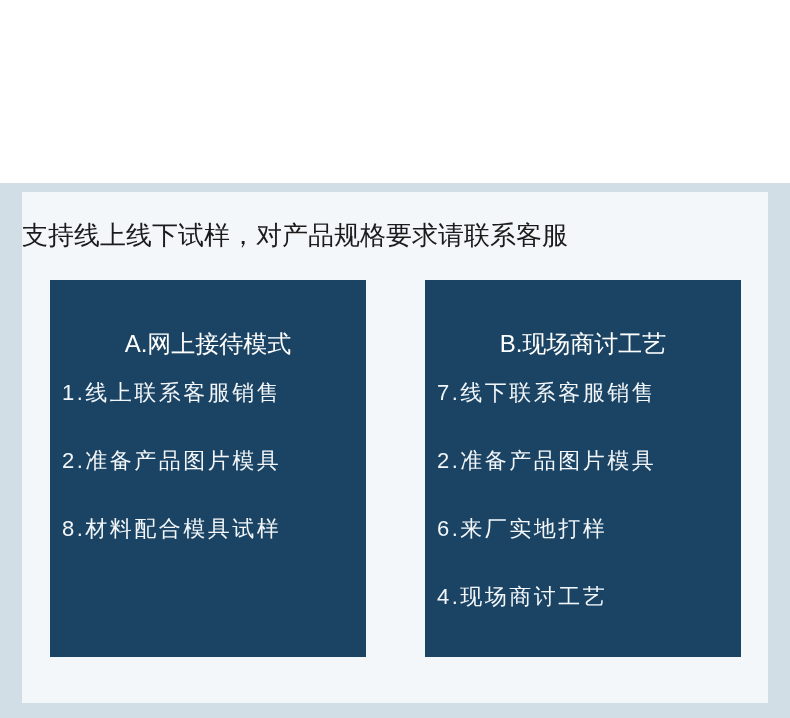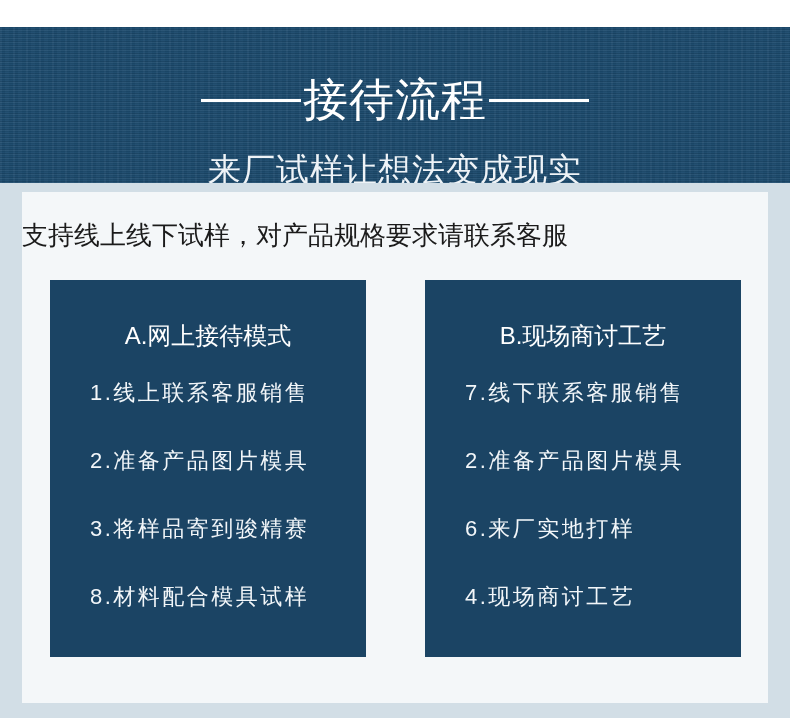--- a/index.html
+++ b/index.html
@@ -135,21 +135,21 @@
     background: #1b4464;
     box-sizing: border-box;
     padding: 0;
   }
   .card-a { left: 50px; }
   .card-b { left: 425px; }
 
   .card-title {
     position: absolute;
     left: 0;
-    top: 40px;
+    top: 48px;
     width: 100%;
     text-align: center;
     color: #ffffff;
     font-size: 24px;
     line-height: 32px;
     font-weight: 400;
     white-space: nowrap;
   }
 
   .card-list {
@@ -160,50 +160,41 @@
     margin: 0;
     padding: 0;
     list-style: none;
   }
   .card-item {
     color: #f2f6f9;
     font-size: 22px;
     line-height: 30px;
     letter-spacing: 2.5px;
     height: 68px;
-    padding-left: 40px;
+    padding-left: 12px;
     white-space: nowrap;
   }
 </style>
 </head>
 <body>
 
 <div class="page">
 
-  <div class="banner">
-    <div class="banner-title-row">
-      <span class="title-rule"></span>
-      <span class="banner-title">接待流程</span>
-      <span class="title-rule"></span>
-    </div>
-    <div class="banner-subtitle">来厂试样让想法变成现实</div>
-  </div>
 
   <div class="frame"></div>
 
   <div class="panel"></div>
 
   <div class="panel-lead">支持线上线下试样，对产品规格要求请联系客服</div>
 
   <div class="card card-a">
     <div class="card-title">A.网上接待模式</div>
     <ul class="card-list">
       <li class="card-item">1.线上联系客服销售</li>
       <li class="card-item">2.准备产品图片模具</li>
-      <li class="card-item">3.将样品寄到骏精赛</li>
       <li class="card-item">8.材料配合模具试样</li>
     </ul>
   </div>
 
   <div class="card card-b">
     <div class="card-title">B.现场商讨工艺</div>
     <ul class="card-list">
       <li class="card-item">7.线下联系客服销售</li>
       <li class="card-item">2.准备产品图片模具</li>
       <li class="card-item">6.来厂实地打样</li>

